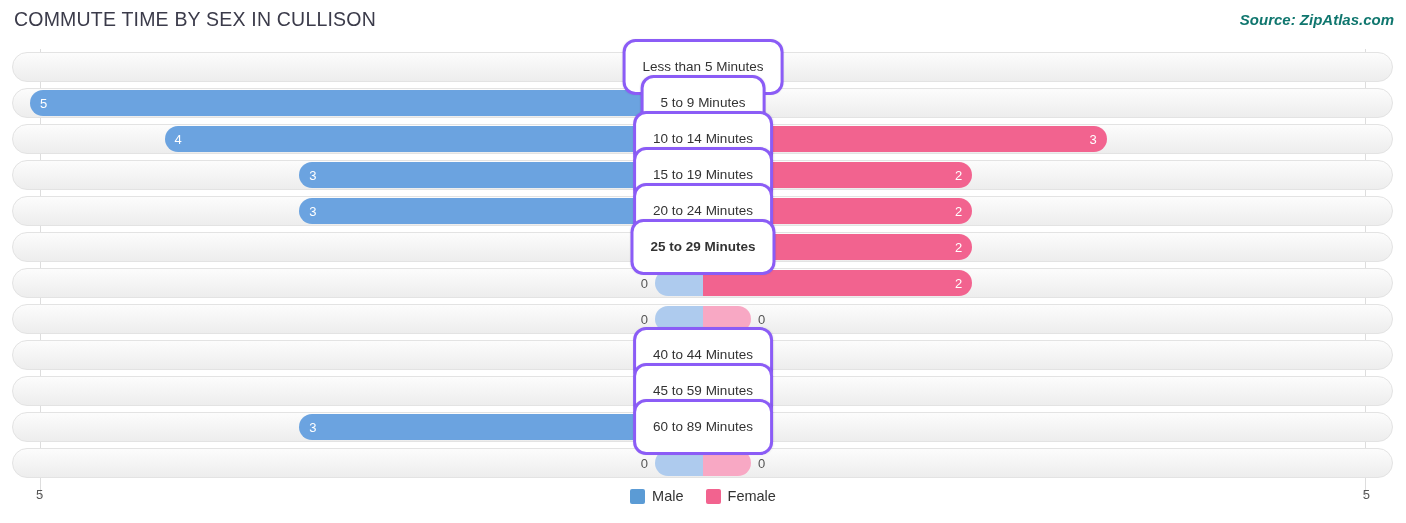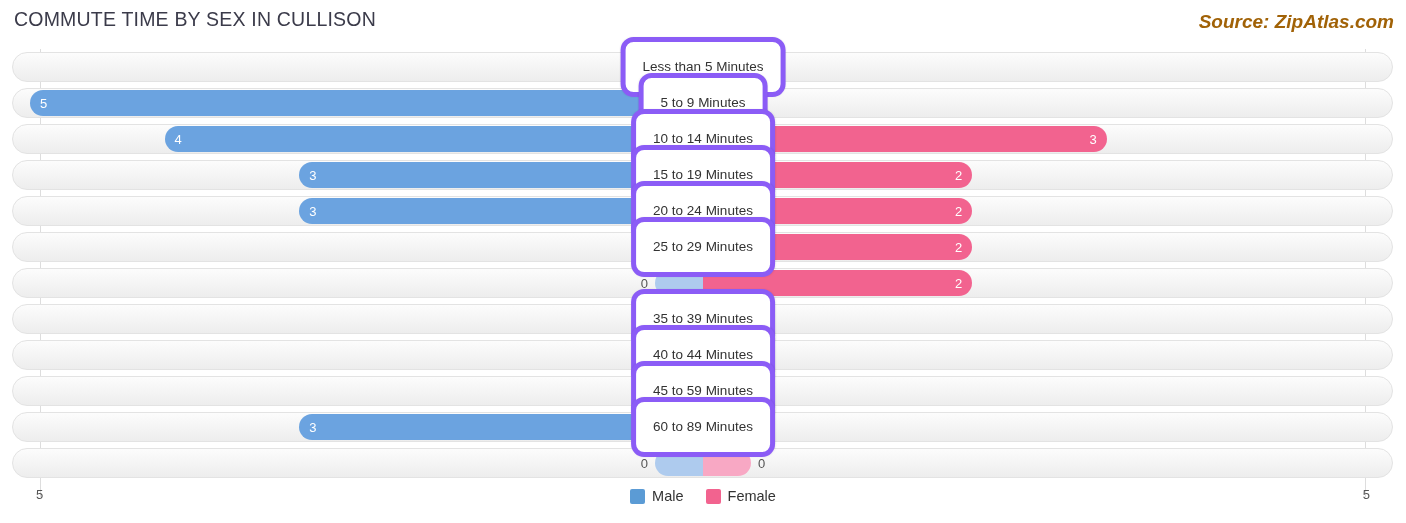--- a/index.html
+++ b/index.html
@@ -29,24 +29,24 @@
     font-size: 19.5px;
     letter-spacing: .2px;
     color: #3b3b4a;
     font-weight: 400;
     white-space: nowrap;
   }
   #source-label {
     position: absolute;
     right: 12px;
     top: 11px;
-    font-size: 19px;
+    font-size: 15px;
     font-style: italic;
     font-weight: bold;
-    color: #a16207;
+    color: #0f766e;
     white-space: nowrap;
   }
 
   
   #plot {
     position: absolute;
     left: 0;
     top: 49px;
     width: 1406px;
     height: 436px;
@@ -134,21 +134,21 @@
   .cat-pill {
     position: absolute;
     top: 50%;
     left: 50%;
     transform: translate(-50%, -50%);
     height: 26px;
     line-height: 26px;
     padding: 12px 17px;
     border-radius: 13px;
     background: #ffffff;
-    border: 5px solid #8b5cf6;
+    border: 3px solid #8b5cf6;
     font-size: 13.5px;
     color: #333333;
     white-space: nowrap;
     z-index: 5;
     box-shadow: 0 0 2px rgba(0,0,0,.07);
   }
 
   
   #footer {
     position: absolute;
@@ -251,37 +251,36 @@
         </div>
         <div class="cat-pill" style="left: 703px;">20 to 24 Minutes</div>
       </div>
       <div class="row">
         <div class="track"></div>
         <div class="bar male zero" style="left: 655px; width: 48px;"></div>
         <div class="bar female" style="left: 703px; width: 269.2px;">
           <span class="bar-value">2</span>
         </div>
         <span class="out-value left" style="right: 758px;">0</span>
-        <div class="cat-pill" style="left: 703px;">25 to 29 Minutes</div>
+        <div class="cat-pill" style="left: 703px; font-weight: bold;">25 to 29 Minutes</div>
       </div>
       <div class="row">
         <div class="track"></div>
         <div class="bar male zero" style="left: 655px; width: 48px;"></div>
         <div class="bar female" style="left: 703px; width: 269.2px;">
           <span class="bar-value">2</span>
         </div>
         <span class="out-value left" style="right: 758px;">0</span>
       </div>
       <div class="row">
         <div class="track"></div>
         <div class="bar male zero" style="left: 655px; width: 48px;"></div>
         <div class="bar female zero" style="left: 703px; width: 48px;"></div>
         <span class="out-value left" style="right: 758px;">0</span>
         <span class="out-value right" style="left: 758px;">0</span>
-        <div class="cat-pill" style="left: 703px;">35 to 39 Minutes</div>
       </div>
       <div class="row">
         <div class="track"></div>
         <div class="bar male zero" style="left: 655px; width: 48px;"></div>
         <div class="bar female zero" style="left: 703px; width: 48px;"></div>
         <span class="out-value left" style="right: 758px;">0</span>
         <span class="out-value right" style="left: 758px;">0</span>
         <div class="cat-pill" style="left: 703px;">40 to 44 Minutes</div>
       </div>
       <div class="row">

